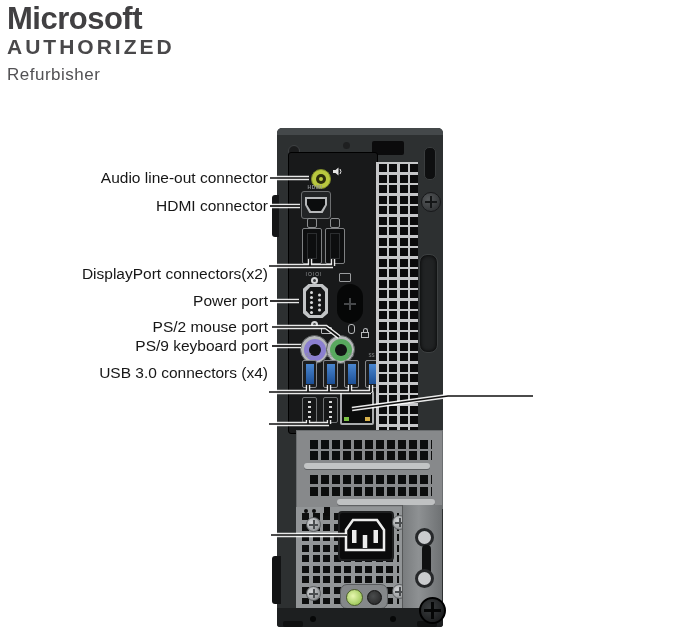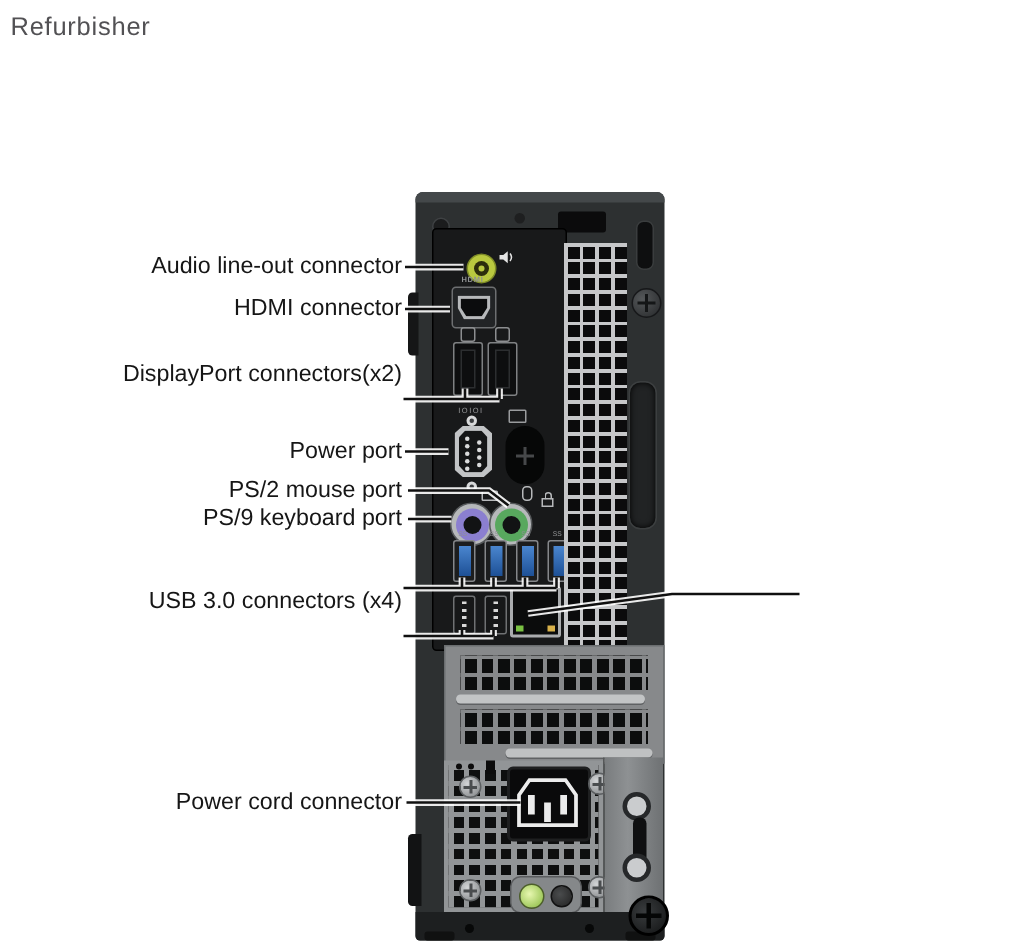--- a/index.html
+++ b/index.html
@@ -157,20 +157,22 @@
   .leaders{position:absolute;left:0;top:0;z-index:5;pointer-events:none;}
   .halo path{stroke:#ffffff;stroke-width:4.5;fill:none;opacity:0.9;}
   .ink path{stroke:#101010;stroke-width:1.7;fill:none;}
 </style>
 </head>
 <body>
 
 <div class="canvas">
 
   <div class="logo">
+    <div class="logo-l1">Microsoft</div>
+    <div class="logo-l2">AUTHORIZED</div>
     <div class="logo-l3">Refurbisher</div>
   </div>
 
   <div class="tower">
     <div class="top-face"></div>
     <div class="screw-hole-a"></div>
     <div class="screw-hole-b"></div>
     <div class="lock-plate"></div>
     <div class="lock-slot"></div>
     <div class="side-screw"></div>
@@ -315,20 +317,19 @@
       <path d="M272 346 H301"></path>
       <path d="M269 392 H371 M308 385 V392 M329 385 V392 M350 385 V392 M371 385 V392"></path>
       <path d="M269 424 H329 M308 420 V424 M329 420 V424"></path>
       <path d="M352 409 L448 396 H533"></path>
       <path d="M271 535 H347"></path>
     </g>
   </svg>
 
   <div class="callout co-left" style="top:196px">HDMI connector</div>
   <div class="callout co-left" style="top:168px">Audio line-out connector</div>
-  <div class="callout co-left" style="top:240px">DisplayPort connectors(x2)</div>
+  <div class="callout co-left" style="top:264px">DisplayPort connectors(x2)</div>
   <div class="callout co-left" style="top:291px">Power port</div>
   <div class="callout co-left" style="top:317px">PS/2 mouse port</div>
   <div class="callout co-left" style="top:336px">PS/9 keyboard port</div>
-  <div class="callout co-left" style="top:391px">USB 3.0 connectors (x4)</div>
-  <div class="callout co-left" style="top:525px">Power cord connector</div>
+  <div class="callout co-left" style="top:363px">USB 3.0 connectors (x4)</div>
 
 </div>
 
 </body></html>

